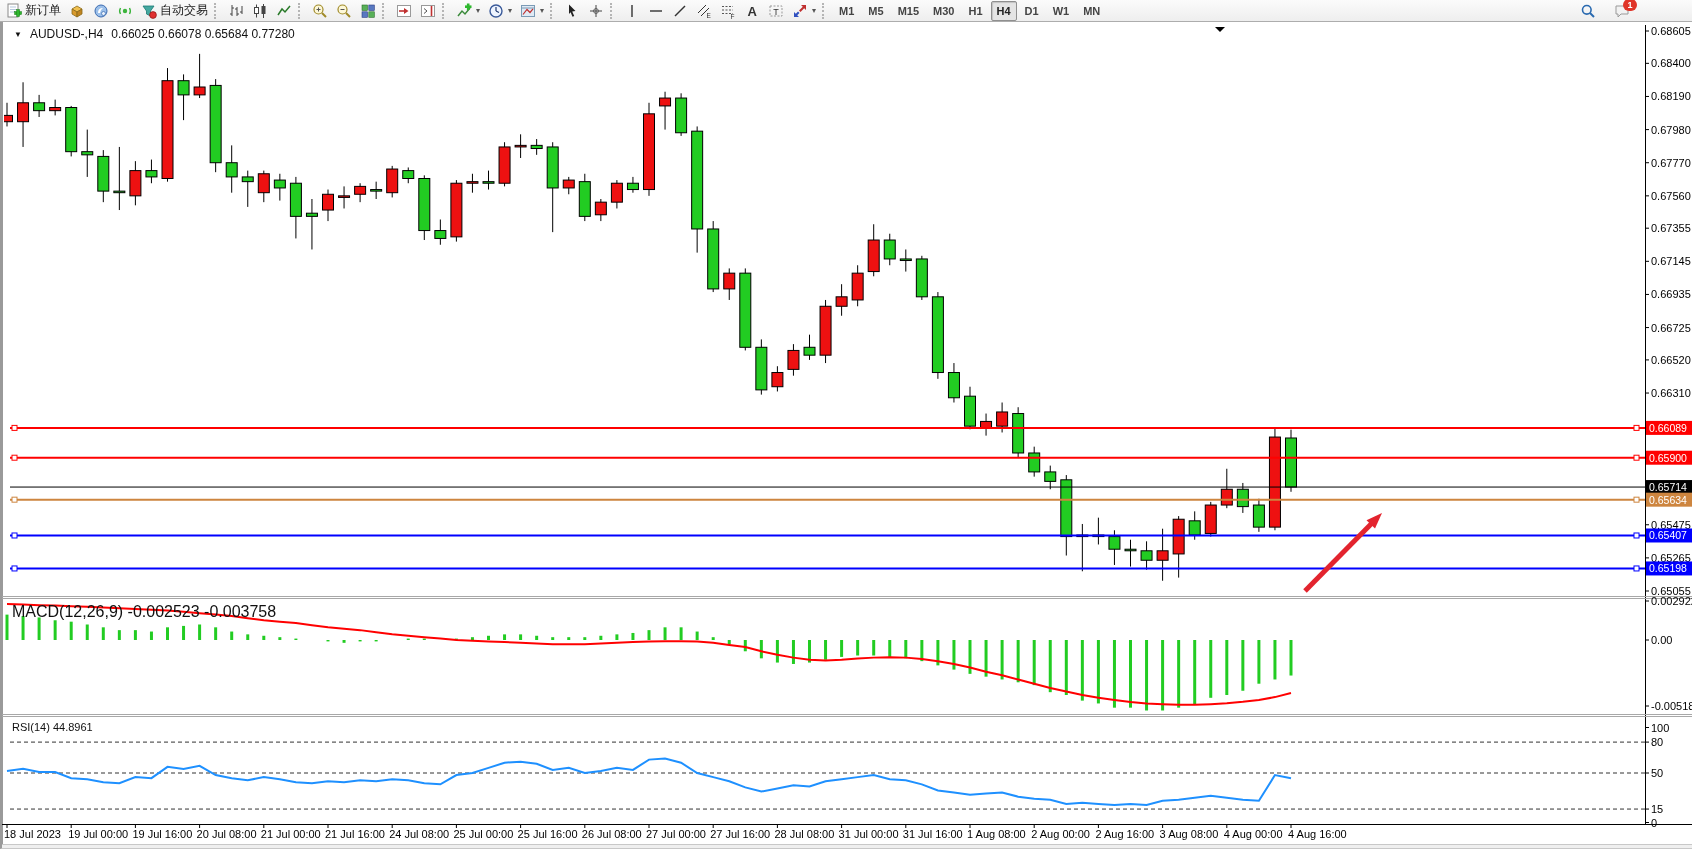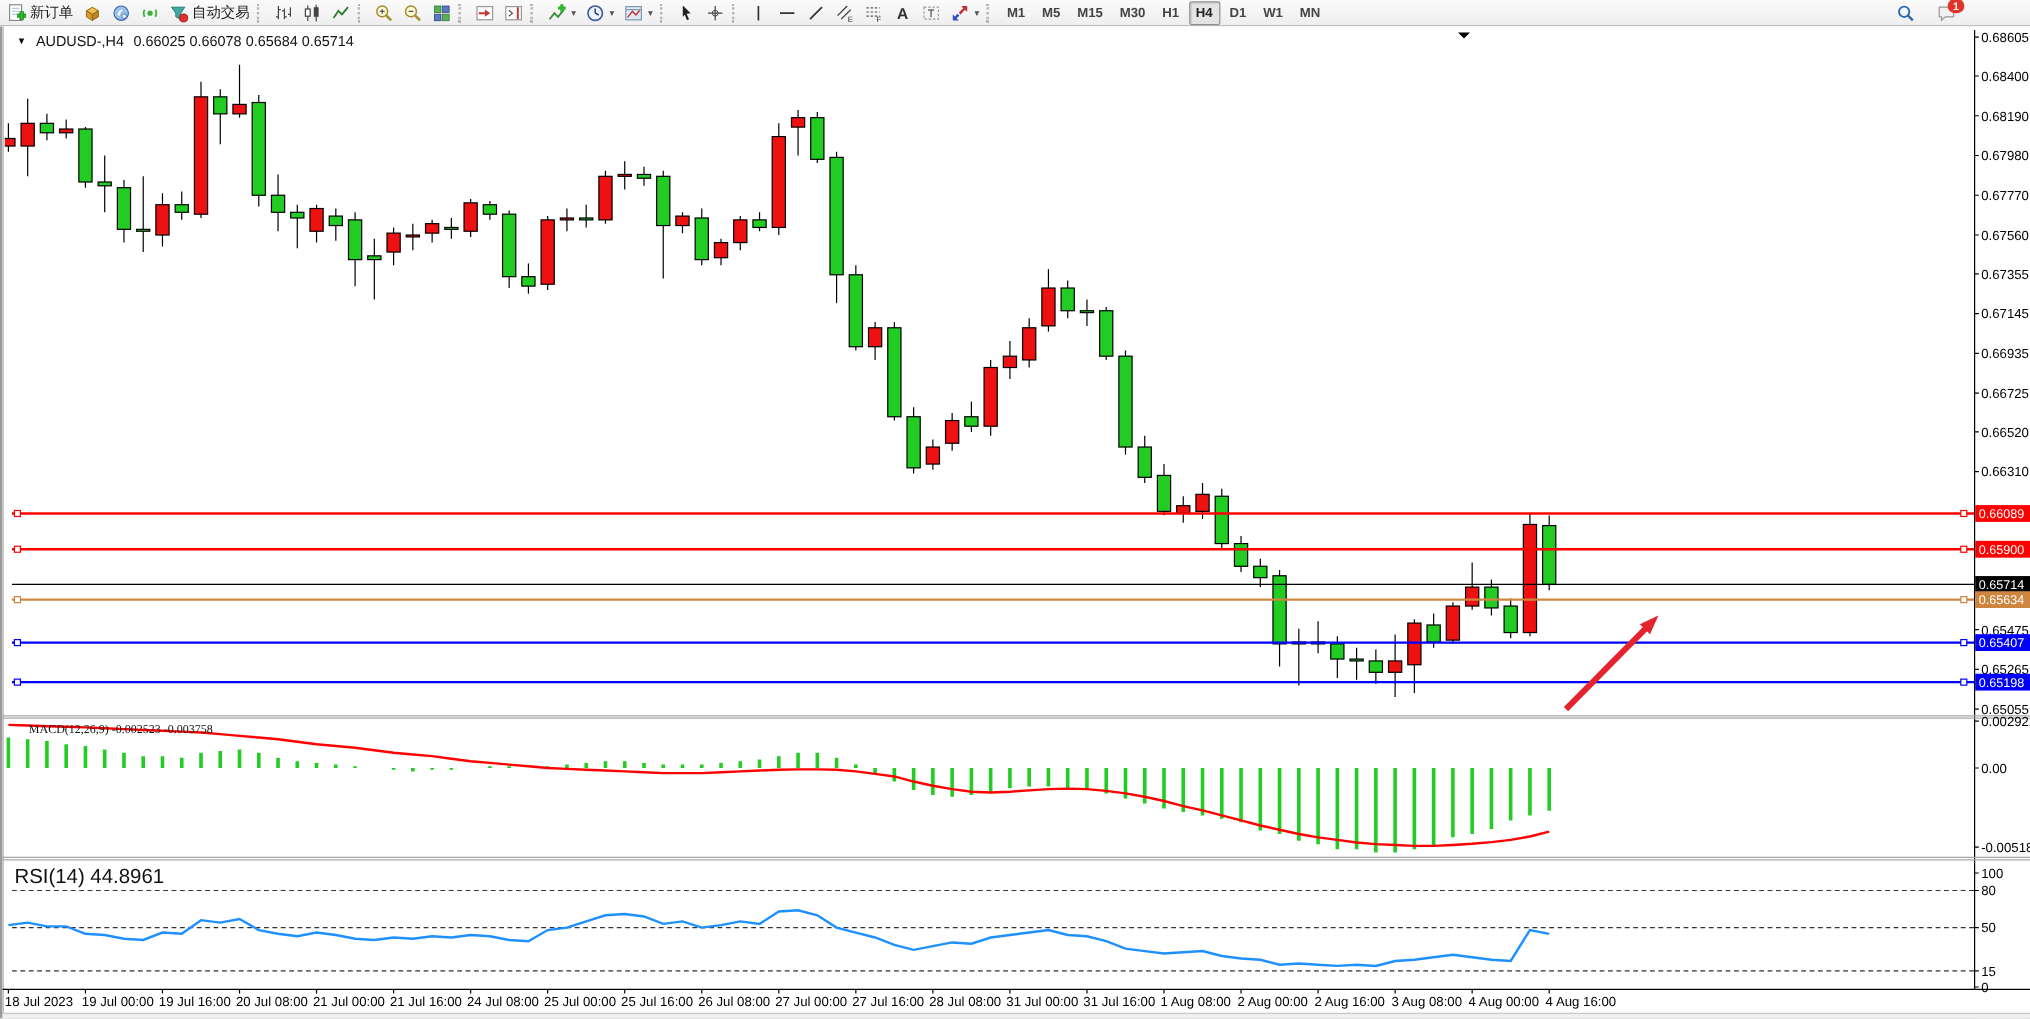--- a/index.html
+++ b/index.html
@@ -15,22 +15,22 @@
   .tf-pressed{background:#e4e4e4;border:1px solid #8f8f8f;box-shadow:inset 1px 1px 1px rgba(0,0,0,.15);color:#222;}
   #tb-right{margin-left:auto;margin-right:58px;display:flex;align-items:center;gap:10px;}
   .icon{display:inline-flex;width:16px;height:16px;position:relative;}
   .badge{position:absolute;top:-4px;right:-7px;min-width:12px;height:12px;background:#e03428;color:#fff;
     font-size:9px;font-weight:bold;border-radius:7px;text-align:center;line-height:12px;padding:0 1px;}
   
   #chartwin{position:absolute;left:0;top:22px;width:1692px;height:827px;background:#fff;box-sizing:border-box;
     border-left:2px solid #9a9a9a;border-right:1px solid #c8c8c8;border-bottom:1px solid #c8c8c8;}
   #chart-title{position:absolute;left:12px;top:5px;font-size:12px;color:#111;display:flex;gap:8px;align-items:center;z-index:5;}
   #chart-title .tri{font-size:8px;color:#111;}
-  #macd-label{position:absolute;left:22px;top:581px;font-size:10px;color:#111;z-index:5;font-family:Liberation Serif, serif;}
-  #rsi-label{position:absolute;left:10px;top:699px;font-size:17px;color:#111;z-index:5;}
+  #macd-label{position:absolute;left:10px;top:581px;font-size:16px;color:#111;z-index:5;}
+  #rsi-label{position:absolute;left:10px;top:699px;font-size:11px;color:#111;z-index:5;}
   svg text{font-family:"Liberation Sans",sans-serif;}
 </style>
 </head>
 <body>
 
 <div id="stage">
   <div id="toolbar">
       <div class="tb-btn">
         <span class="icon">
           <svg width="16" height="16">
@@ -293,21 +293,21 @@
             </svg>
             <span class="badge">1</span>
           </span>
         </div>
       </div>
     </div>
   <div id="chartwin">
     <div id="chart-title">
       <span class="tri">▼</span>
       <span>AUDUSD-,H4</span>
-      <span>0.66025 0.66078 0.65684 0.65714</span>
+      <span>0.66025 0.66078 0.65684 0.77280</span>
     </div>
     <div id="macd-label">MACD(12,26,9) -0.002523 -0.003758</div>
     <div id="rsi-label">RSI(14) 44.8961</div>
     <svg id="chart-svg" width="1690" height="826" style="position:absolute;left:0;top:0;">
         <rect x="0" y="0" width="1690" height="826" fill="#fff"></rect>
         <line x1="0.5" y1="0" x2="0.5" y2="826" stroke="#9a9a9a"></line>
         <defs>
           <clipPath id="plotclip">
             <rect x="2" y="2" width="1641" height="572"></rect>
           </clipPath>

